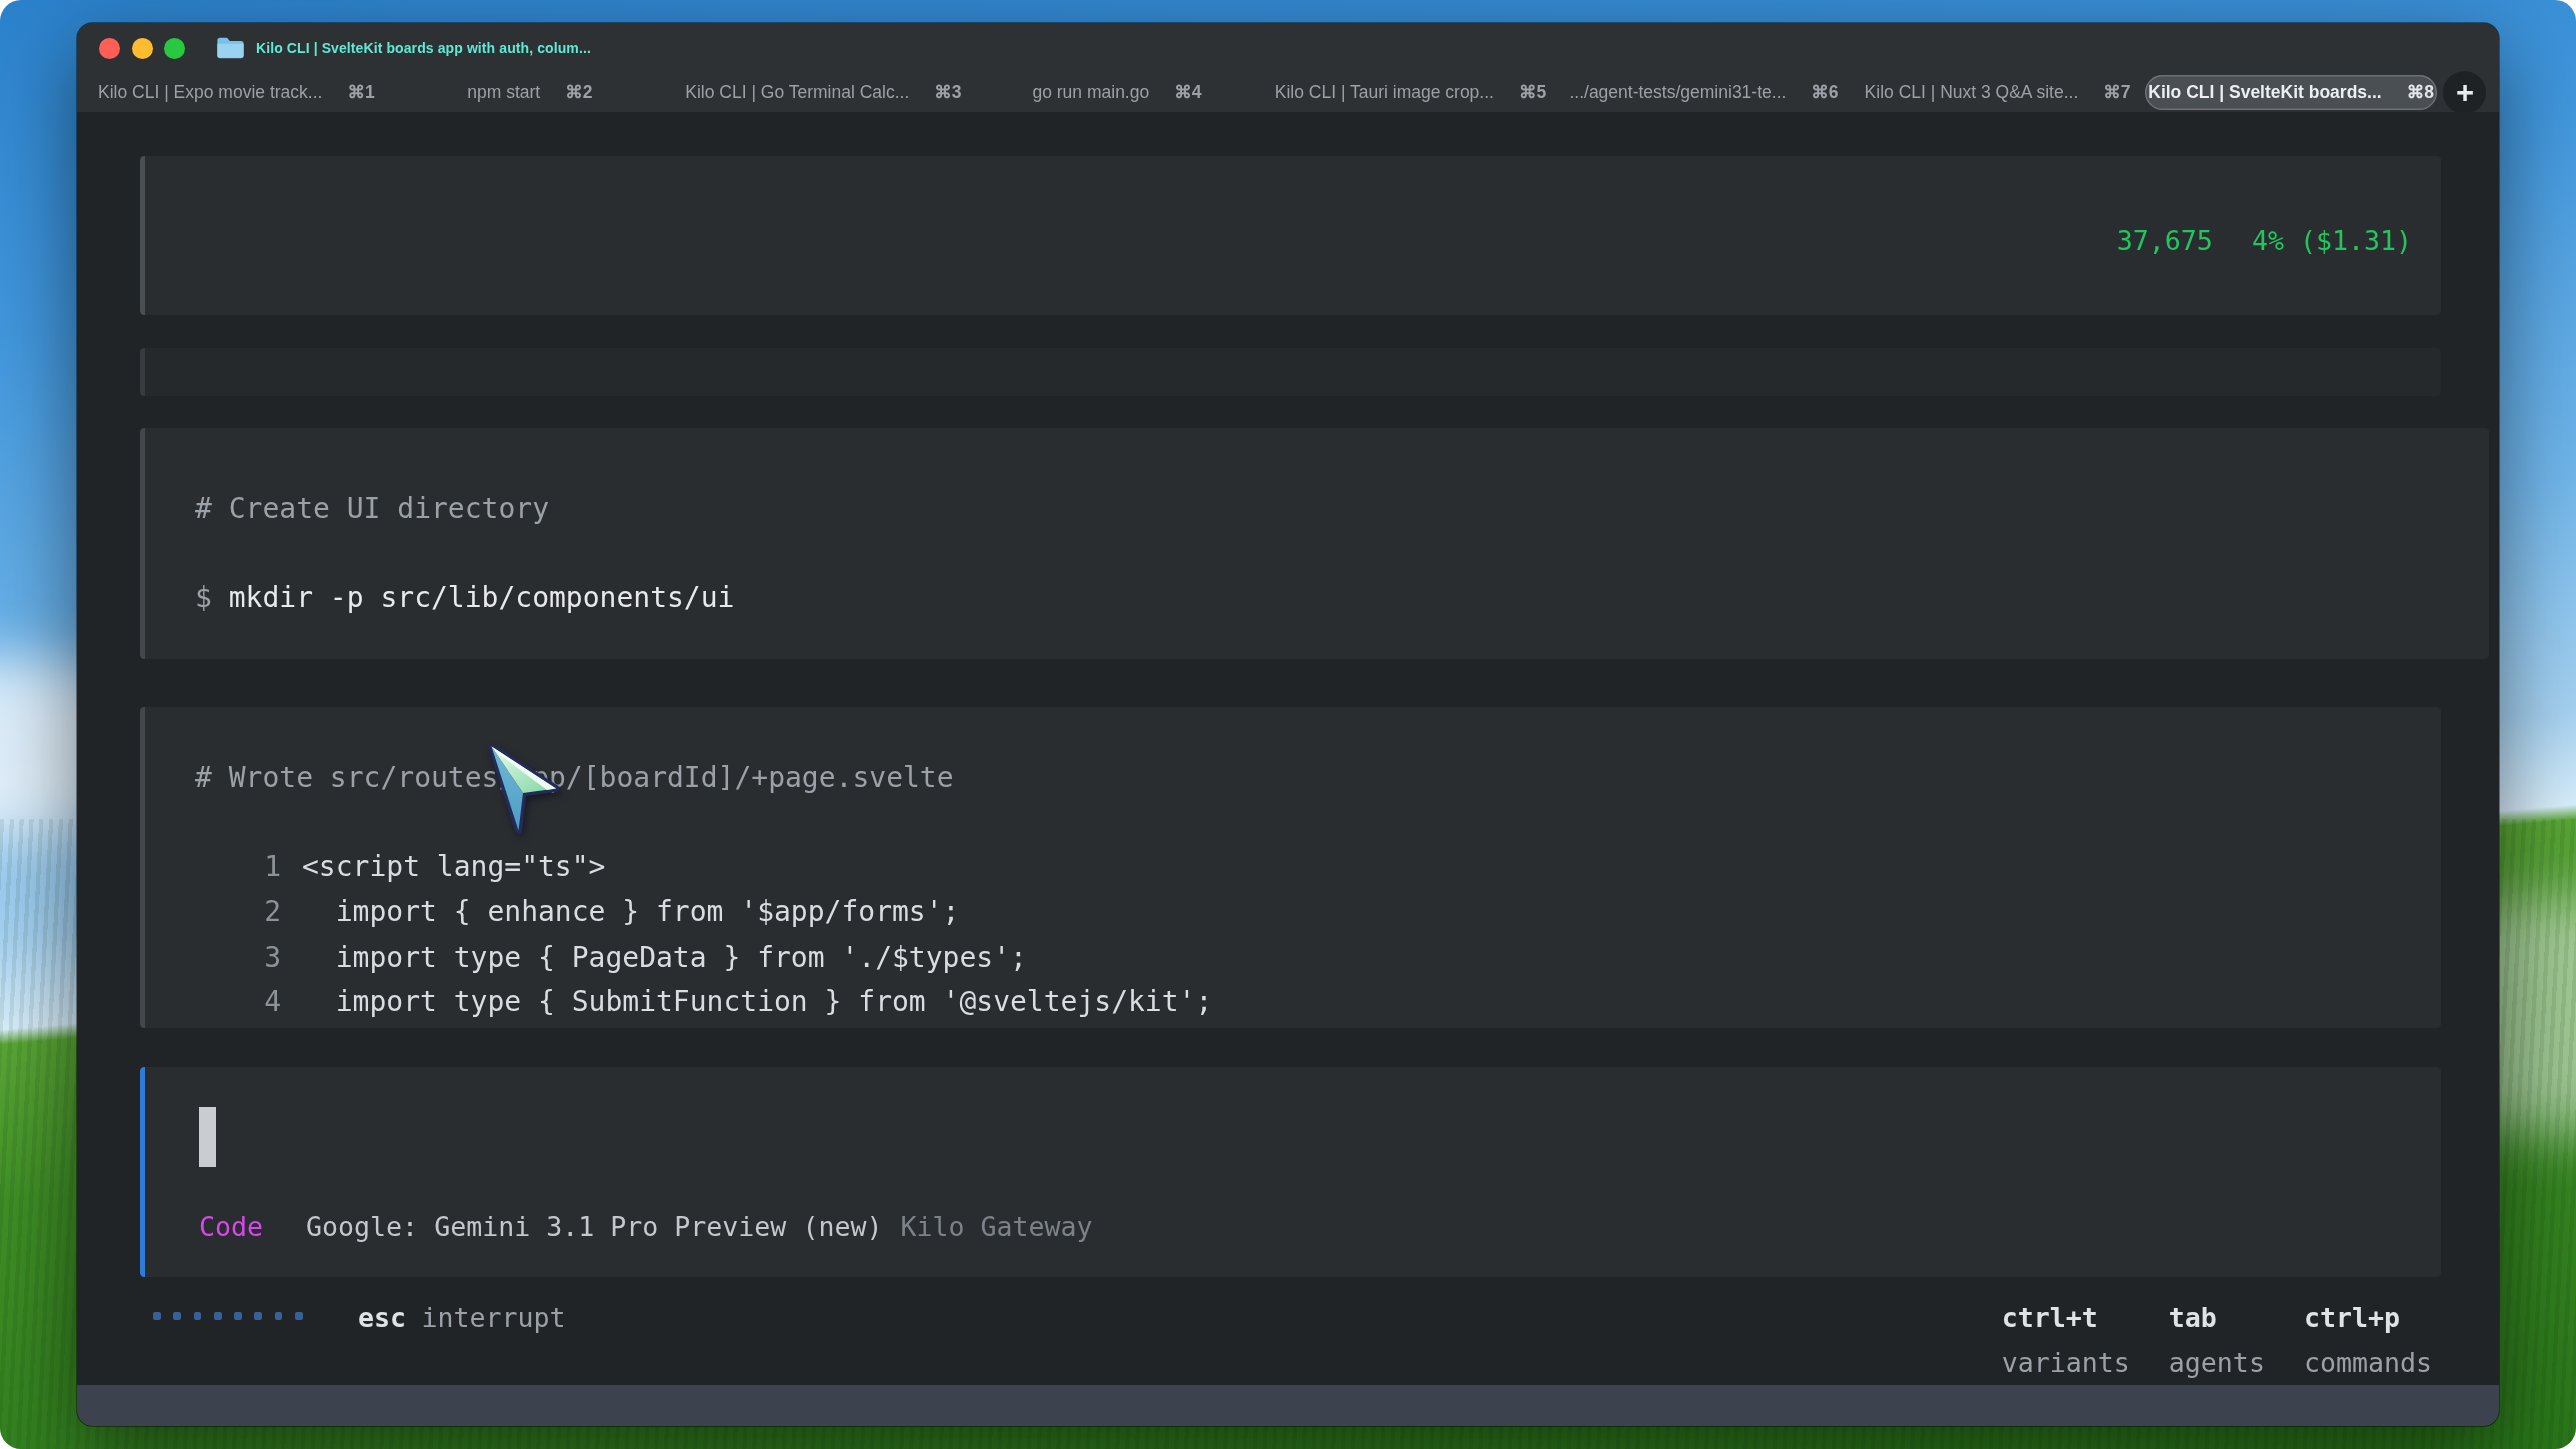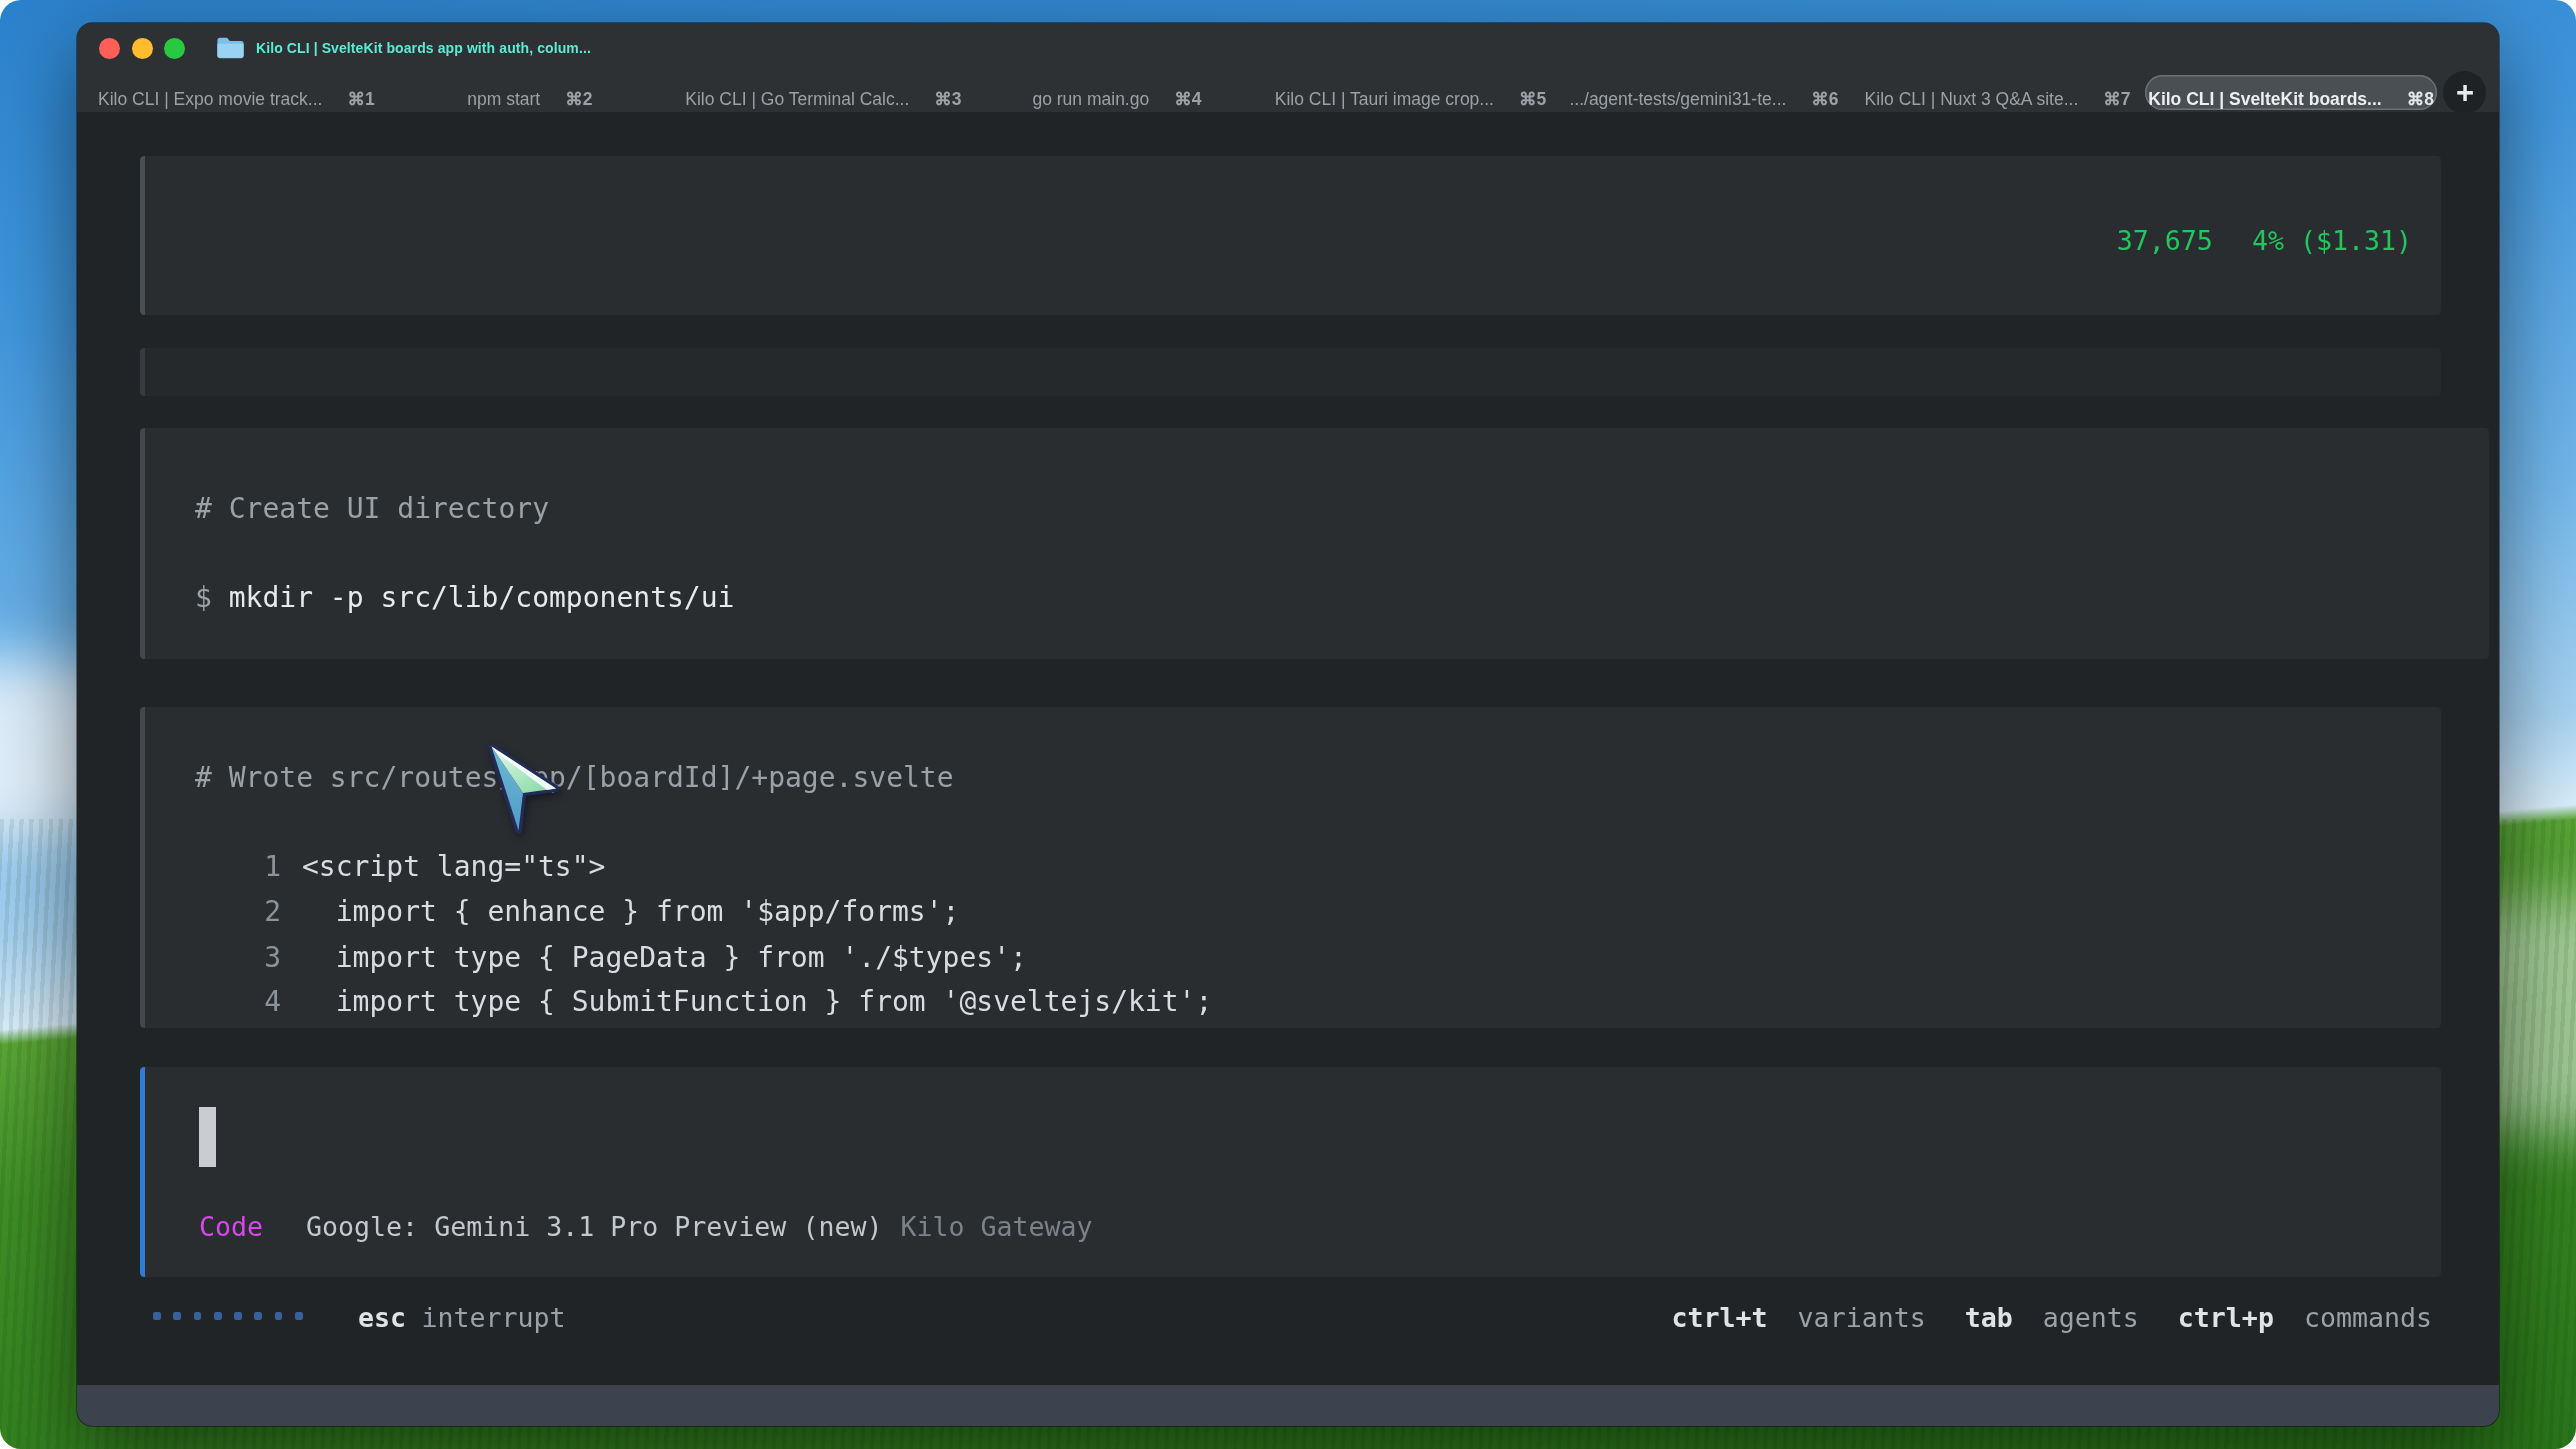--- a/index.html
+++ b/index.html
@@ -16,21 +16,21 @@
   
   .window{position:absolute;left:77px;top:23px;width:2422px;height:1403px;border-radius:15.4px;
     background:#212427;box-shadow:0 28px 84px rgba(0,0,0,.5),0 0 0 0.7px rgba(0,0,0,.55);overflow:hidden;}
   .titlebar{position:absolute;left:0;top:0;right:0;height:50px;background:#2d3134;display:flex;align-items:center;}
   .lights{display:flex;gap:11.2px;margin-left:22.4px;}
   .light{width:21px;height:21px;border-radius:50%;}
   .title-icon{margin-left:31px;margin-right:11.2px;display:flex;align-items:center;}
   .title-text{color:#5eead4;font-size:14px;font-weight:bold;letter-spacing:0.1px;}
 
   .tabbar{position:absolute;left:0;top:50px;right:0;height:39px;background:#2d3134;display:flex;align-items:center;padding:0 12.6px;}
-  .tab{flex:1;height:35px;margin:0 1px;display:flex;align-items:flex-end;justify-content:center;gap:25px;
+  .tab{flex:1;height:35px;margin:0 1px;display:flex;align-items:center;justify-content:center;gap:25px;
     font-size:17.5px;color:#9ba1a6;border-radius:18px;white-space:nowrap;overflow:hidden;}
   .tab .short{color:#9ba1a6;font-weight:bold;}
   .tab.active{background:#4a4f54;box-shadow:inset 0 0 0 1.4px #6b7177;color:#eceef0;font-weight:bold;}
   .tab.active .short{color:#e4e7ea;}
   .newtab{width:43px;height:43px;border-radius:50%;background:#1f2225;color:#e8eaec;display:flex;
     align-items:center;justify-content:center;font-size:31px;font-weight:bold;margin-left:5.6px;flex:none;}
 
   .content{position:absolute;left:0;top:89px;right:0;bottom:41px;background:#212427;
     font-family:"DejaVu Sans Mono","Liberation Mono",monospace;}
   .footer{position:absolute;left:0;bottom:0;right:0;height:41px;background:#3c434e;border-radius:0 0 15.4px 15.4px;}
@@ -56,21 +56,21 @@
   .model{color:#c3c8cd;margin-left:43px;}
   .gateway{color:#7b8289;margin-left:18px;}
 
   
   .spinner{position:absolute;left:76px;top:1200px;display:flex;gap:12.6px;}
   .spinner i{width:7.7px;height:7.7px;border-radius:2.1px;background:#36619b;}
   .esc-row{position:absolute;left:281px;top:1190px;font-size:26.6px;display:flex;gap:15.4px;}
   .key{color:#dfe3e6;font-weight:bold;}
   .klabel{color:#9aa1a7;}
   .right-hints{position:absolute;right:67px;top:1190px;font-size:26.6px;display:flex;gap:39px;}
-  .pair{display:flex;gap:30px;white-space:nowrap;}
+  .pair{display:flex;gap:14px;white-space:nowrap;flex-direction:column;}
 
   .pointer{position:absolute;left:485px;top:745px;width:76px;height:90px;z-index:20;
     filter:drop-shadow(2.8px 4.2px 4.2px rgba(0,0,20,.45));}
 </style>
 </head>
 <body>
 
 <div class="stage">
   <div class="cloud c1"></div>
   <div class="cloud c2"></div>

